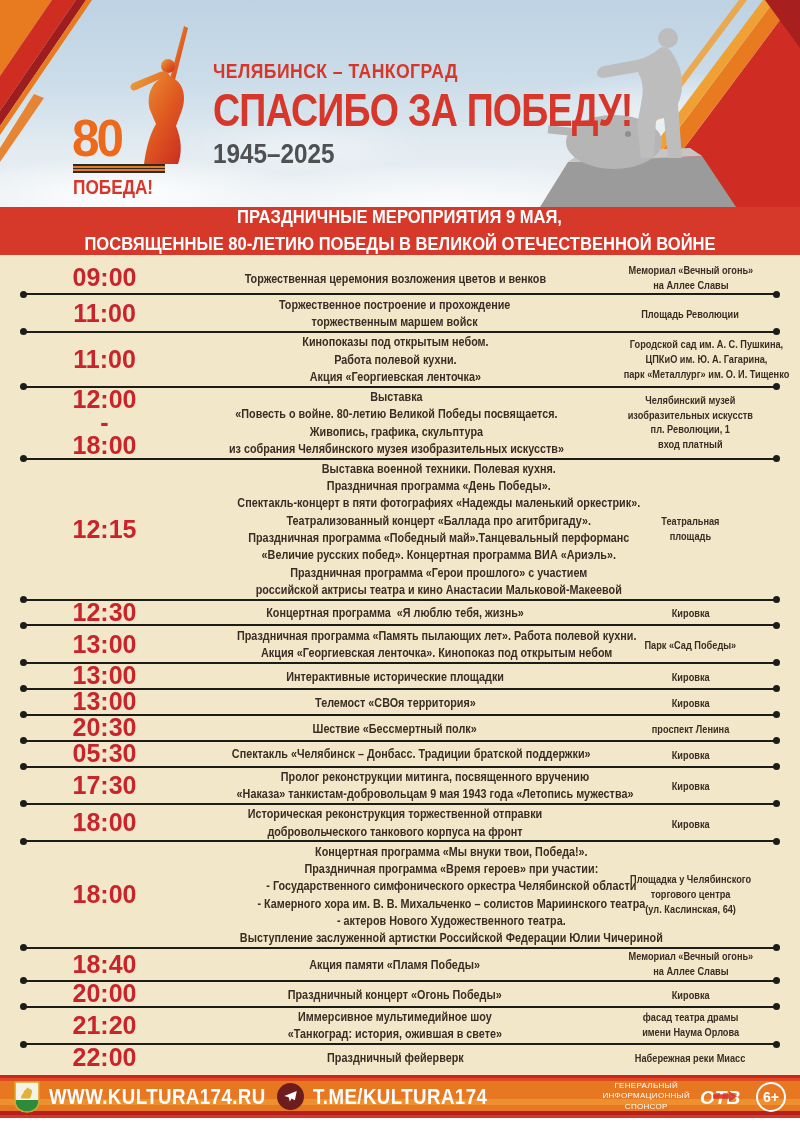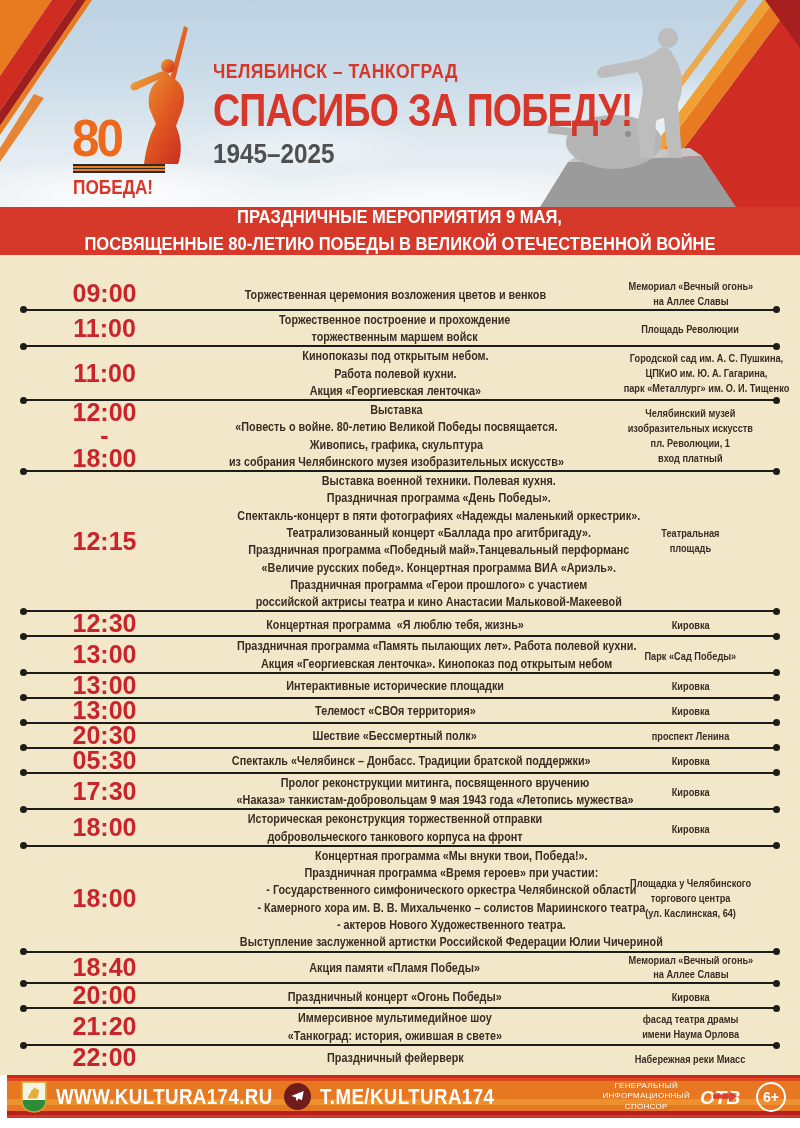--- a/index.html
+++ b/index.html
@@ -36,21 +36,21 @@
   .pobeda{position:absolute;left:3px;top:149px;font-size:21px;font-weight:800;color:#d6372a;
     white-space:nowrap;transform:scaleX(.82);transform-origin:left;}
 
   
   .banner{height:48px;background:#d6382a;color:#fff;display:flex;flex-direction:column;
     justify-content:center;align-items:center;text-align:center;}
   .banner .bl{font-size:18px;font-weight:800;line-height:1.5;white-space:nowrap;transform:scaleX(.92);}
 
   
   .schedule{box-sizing:border-box;height:820px;background:#f3e7ca;padding:8px 22px 6px;
-    display:flex;flex-direction:column;justify-content:flex-end;}
+    display:flex;flex-direction:column;justify-content:space-between;}
   .row{display:flex;align-items:center;}
   .time{width:165px;flex:none;color:#c9242b;font-size:25px;font-weight:800;text-align:center;
     line-height:.92;white-space:pre-line;}
   .event{flex:1;text-align:center;color:#3a2d23;min-width:0;}
   .event .txt{display:inline-block;font-size:13.5px;font-weight:700;line-height:1.28;
     white-space:pre;transform:scaleX(.8);}
   .loc{width:175px;flex:none;text-align:center;color:#3a2d23;}
   .loc .txt{display:inline-block;font-size:11.5px;font-weight:700;line-height:1.3;
     white-space:pre;transform:scaleX(.8);}
   .divider{position:relative;height:2px;background:#1c1c18;flex:none;}
@@ -61,21 +61,21 @@
 
   
   .footer{box-sizing:border-box;height:43px;display:flex;align-items:center;gap:9px;padding:0 14px;
     background:linear-gradient(180deg,
       #c9271f 0%,#c9271f 6%,
       #e04a22 6%,#e04a22 14%,
       #e87722 14%,#e87722 56%,
       #ed9130 56%,#ed9130 70%,
       #e87722 70%,#e87722 84%,
       #b51f1c 84%,#b51f1c 94%,
-      #d6372a 94%,#d6372a 100%);margin-left:7px;}
+      #d6372a 94%,#d6372a 100%);}
   .crest{flex:none;display:flex;align-items:center;}
   .site,.tg-text{color:#fff;font-size:22px;font-weight:800;white-space:nowrap;letter-spacing:.5px;
     transform:scaleX(.85);transform-origin:left;}
   .site{margin-right:-36px;}
   .tg-text{margin-right:-30px;}
   .tg-icon{width:27px;height:27px;border-radius:50%;background:#6f1d1c;display:flex;
     align-items:center;justify-content:center;flex:none;}
   .sponsor{margin-left:auto;color:#fff;font-size:8px;font-weight:400;line-height:1.3;
     letter-spacing:.3px;white-space:pre-line;text-align:center;}
   .otv{flex:none;display:flex;align-items:center;}

